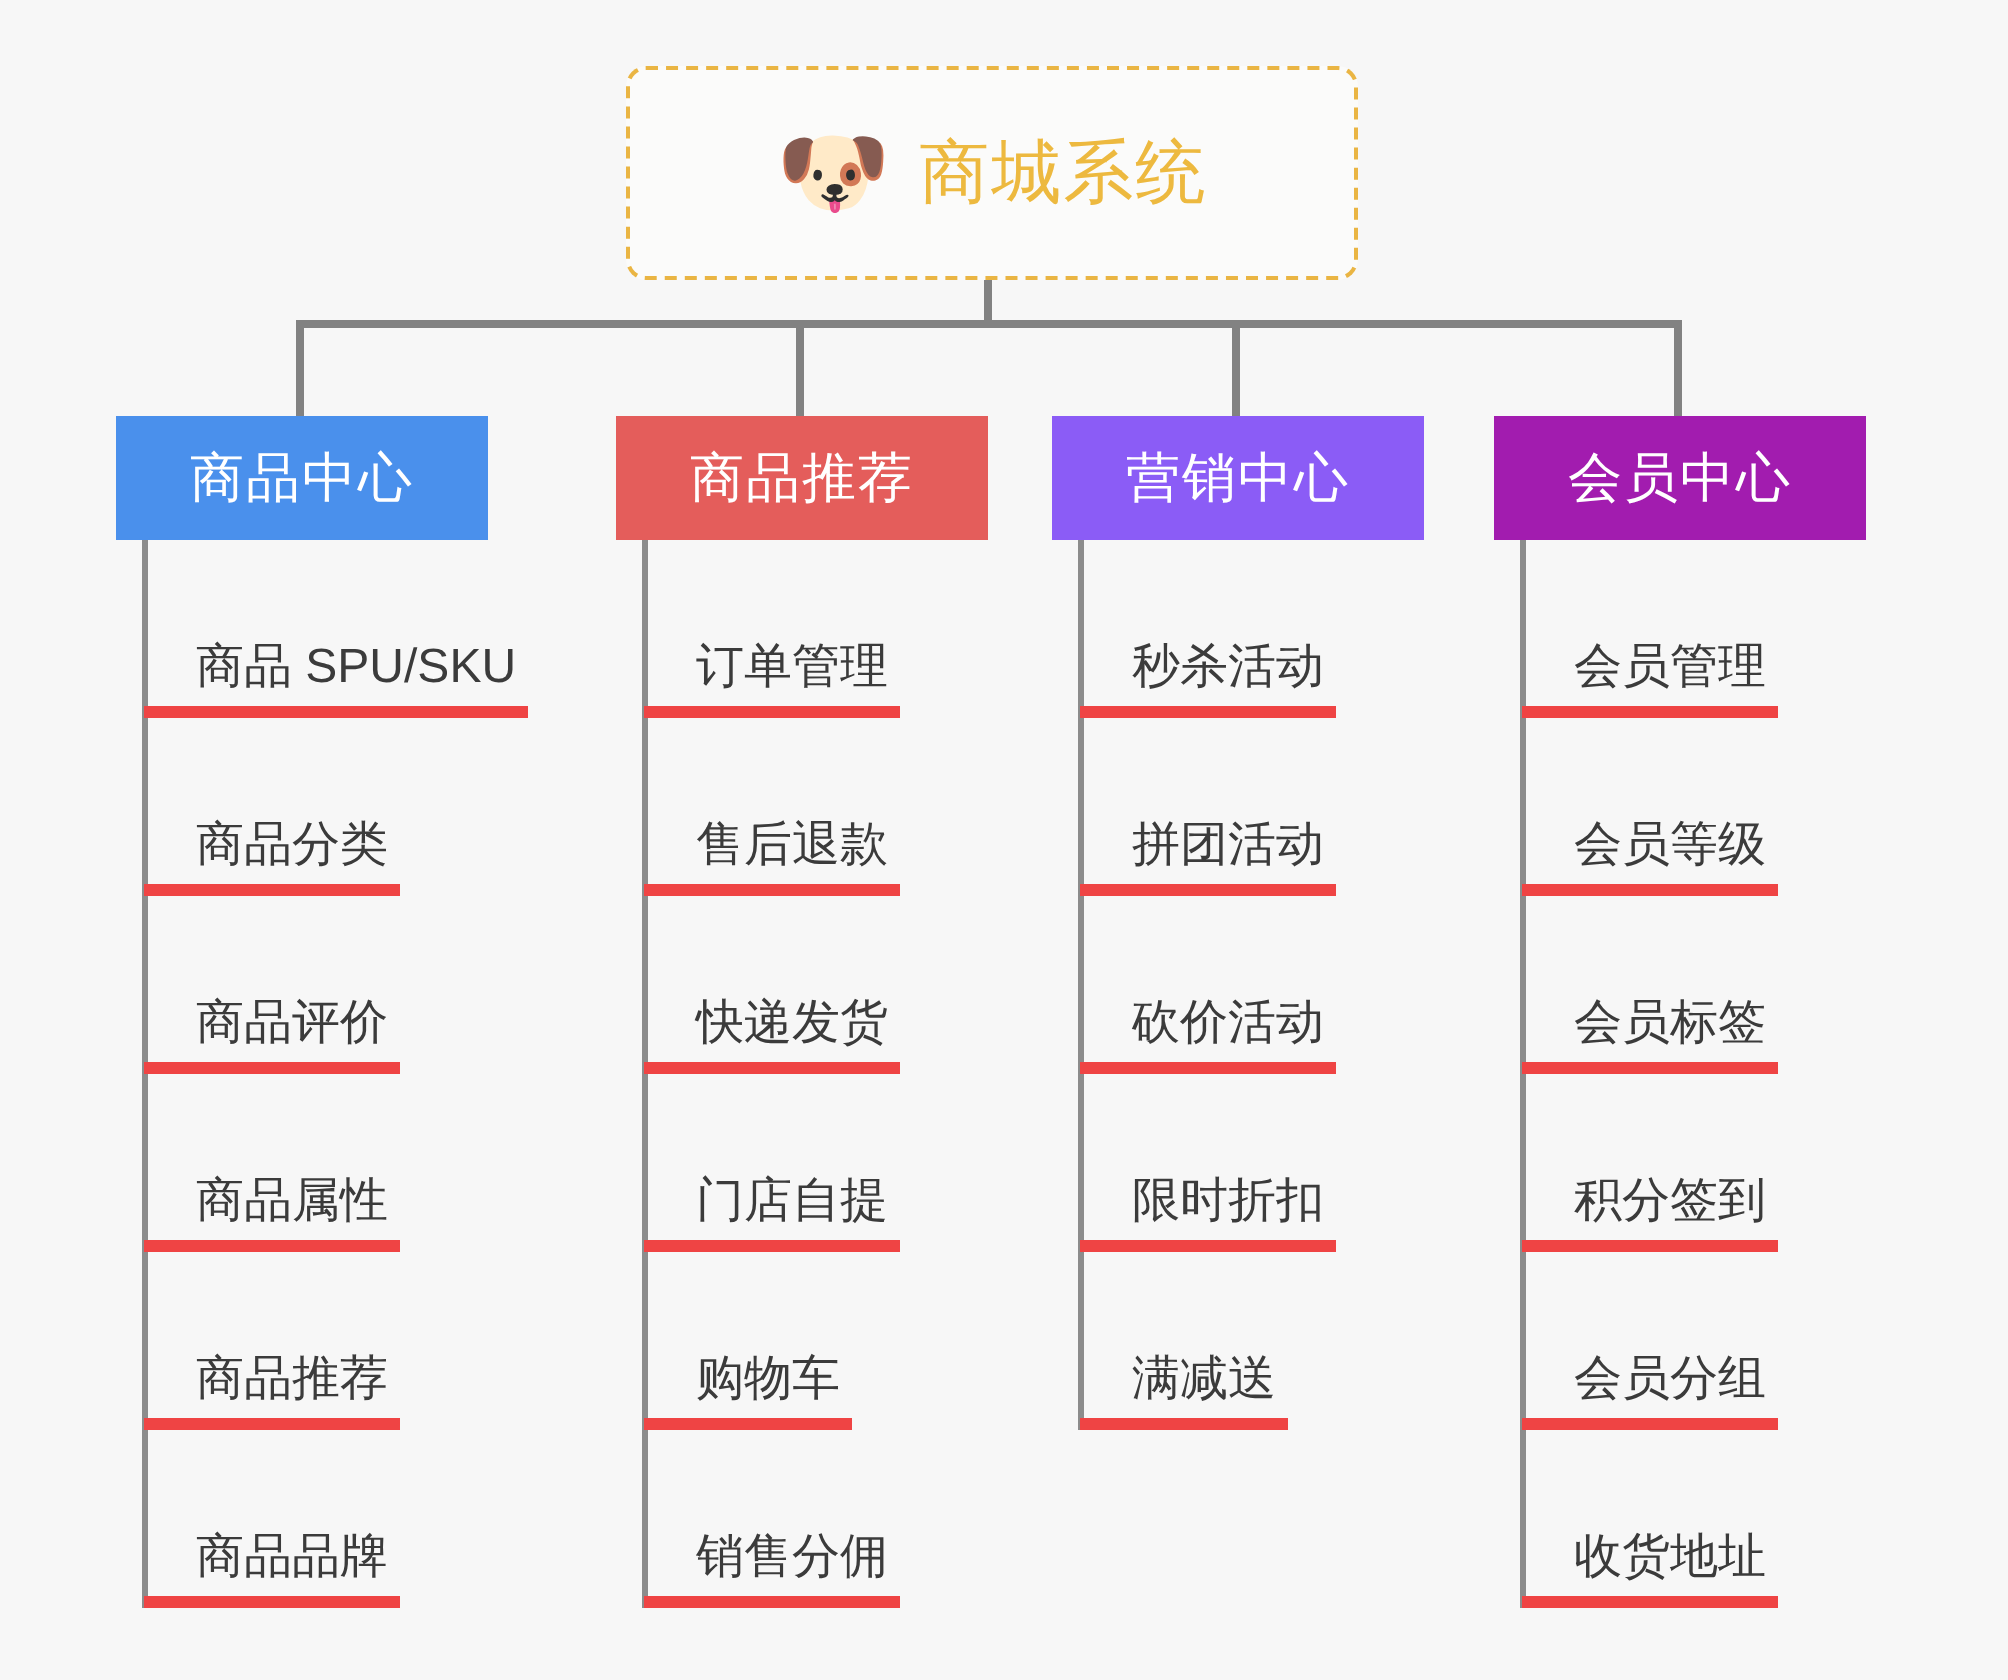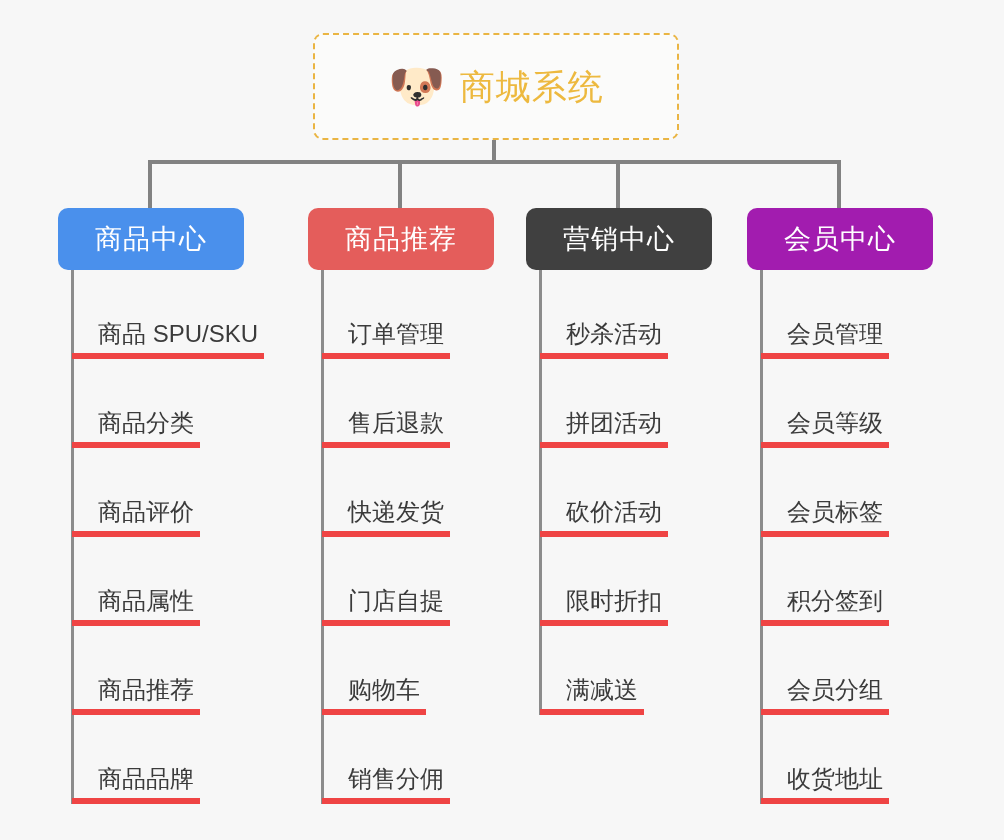--- a/index.html
+++ b/index.html
@@ -76,21 +76,21 @@
   }
 
   
   .column {
     position: absolute;
     top: 208px;
   }
 
   .cat-box {
     height: 62px;
-    border-radius: 10px;
+    border-radius: 0;
     display: flex;
     align-items: center;
     justify-content: center;
     color: #ffffff;
     font-size: 27px;
     letter-spacing: 1px;
     box-sizing: border-box;
   }
 
   
@@ -189,21 +189,21 @@
       <div class="leaf-item">
           <span class="leaf-label">购物车</span>
         </div>
       <div class="leaf-item">
           <span class="leaf-label">销售分佣</span>
         </div>
     </div>
   </div>
 
   <div class="column" style="left:526px; width:186px;">
-    <div class="cat-box" style="background:#404040;">
+    <div class="cat-box" style="background:#8b5cf6;">
       <span>营销中心</span>
     </div>
     <div class="leaf-stack">
       <div class="leaf-rail"></div>
       <div class="leaf-item">
           <span class="leaf-label">秒杀活动</span>
         </div>
       <div class="leaf-item">
           <span class="leaf-label">拼团活动</span>
         </div>

